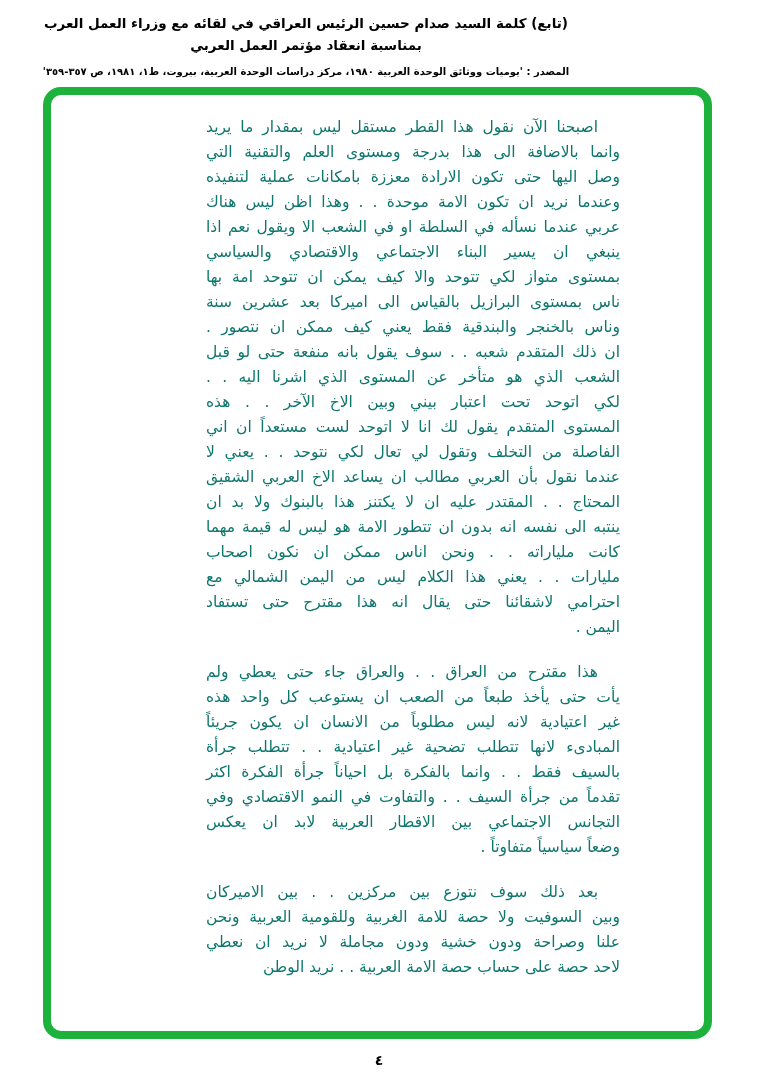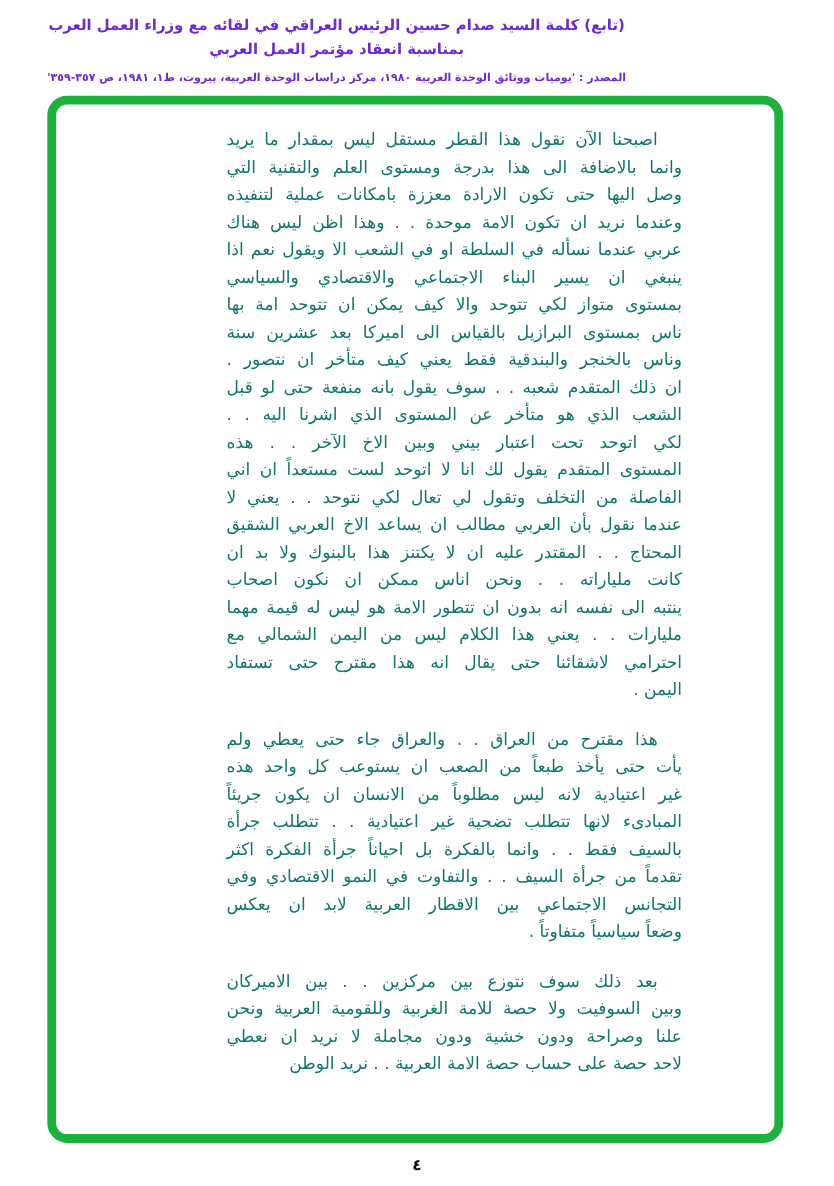--- a/index.html
+++ b/index.html
@@ -15,21 +15,21 @@
     background: #ffffff;
     overflow: hidden;
   }
   .doc-header {
     position: absolute;
     top: 12px;
     left: 0;
     width: 612px;
     text-align: center;
     direction: rtl;
-    color: #6d28d9;
+    color: #000000;
   }
   .doc-title {
     font-size: 13.5px;
     font-weight: bold;
     line-height: 22px;
     padding: 0 30px;
   }
   .doc-source {
     font-size: 10px;
     font-weight: bold;
@@ -99,30 +99,30 @@
     <div class="body-text">
         <div class="para">
           <div class="line first">اصبحنا الآن نقول هذا القطر مستقل ليس بمقدار ما يريد</div>
           <div class="line">وانما بالاضافة الى هذا بدرجة ومستوى العلم والتقنية التي</div>
           <div class="line">وصل اليها حتى تكون الارادة معززة بامكانات عملية لتنفيذه</div>
           <div class="line">وعندما نريد ان تكون الامة موحدة . . وهذا اظن ليس هناك</div>
           <div class="line">عربي عندما نسأله في السلطة او في الشعب الا ويقول نعم اذا</div>
           <div class="line">ينبغي ان يسير البناء الاجتماعي والاقتصادي والسياسي</div>
           <div class="line">بمستوى متواز لكي تتوحد والا كيف يمكن ان تتوحد امة بها</div>
           <div class="line">ناس بمستوى البرازيل بالقياس الى اميركا بعد عشرين سنة</div>
-          <div class="line">وناس بالخنجر والبندقية فقط يعني كيف متأخر ان نتصور .</div>
+          <div class="line">وناس بالخنجر والبندقية فقط يعني كيف ممكن ان نتصور .</div>
           <div class="line">ان ذلك المتقدم شعبه . . سوف يقول بانه منفعة حتى لو قبل</div>
           <div class="line">الشعب الذي هو متأخر عن المستوى الذي اشرنا اليه . .</div>
           <div class="line">لكي اتوحد تحت اعتبار بيني وبين الاخ الآخر . . هذه</div>
           <div class="line">المستوى المتقدم يقول لك انا لا اتوحد لست مستعداً ان اني</div>
           <div class="line">الفاصلة من التخلف وتقول لي تعال لكي نتوحد . . يعني لا</div>
           <div class="line">عندما نقول بأن العربي مطالب ان يساعد الاخ العربي الشقيق</div>
           <div class="line">المحتاج . . المقتدر عليه ان لا يكتنز هذا بالبنوك ولا بد ان</div>
+          <div class="line">ينتبه الى نفسه انه بدون ان تتطور الامة هو ليس له قيمة مهما</div>
           <div class="line">كانت ملياراته . . ونحن اناس ممكن ان نكون اصحاب</div>
-          <div class="line">ينتبه الى نفسه انه بدون ان تتطور الامة هو ليس له قيمة مهما</div>
           <div class="line">مليارات . . يعني هذا الكلام ليس من اليمن الشمالي مع</div>
           <div class="line">احترامي لاشقائنا حتى يقال انه هذا مقترح حتى تستفاد</div>
           <div class="line last">اليمن .</div>
         </div>
         <div class="para">
           <div class="line first">هذا مقترح من العراق . . والعراق جاء حتى يعطي ولم</div>
           <div class="line">يأت حتى يأخذ طبعاً من الصعب ان يستوعب كل واحد هذه</div>
           <div class="line">غير اعتيادية لانه ليس مطلوباً من الانسان ان يكون جريئاً</div>
           <div class="line">المبادىء لانها تتطلب تضحية غير اعتيادية . . تتطلب جرأة</div>
           <div class="line">بالسيف فقط . . وانما بالفكرة بل احياناً جرأة الفكرة اكثر</div>

